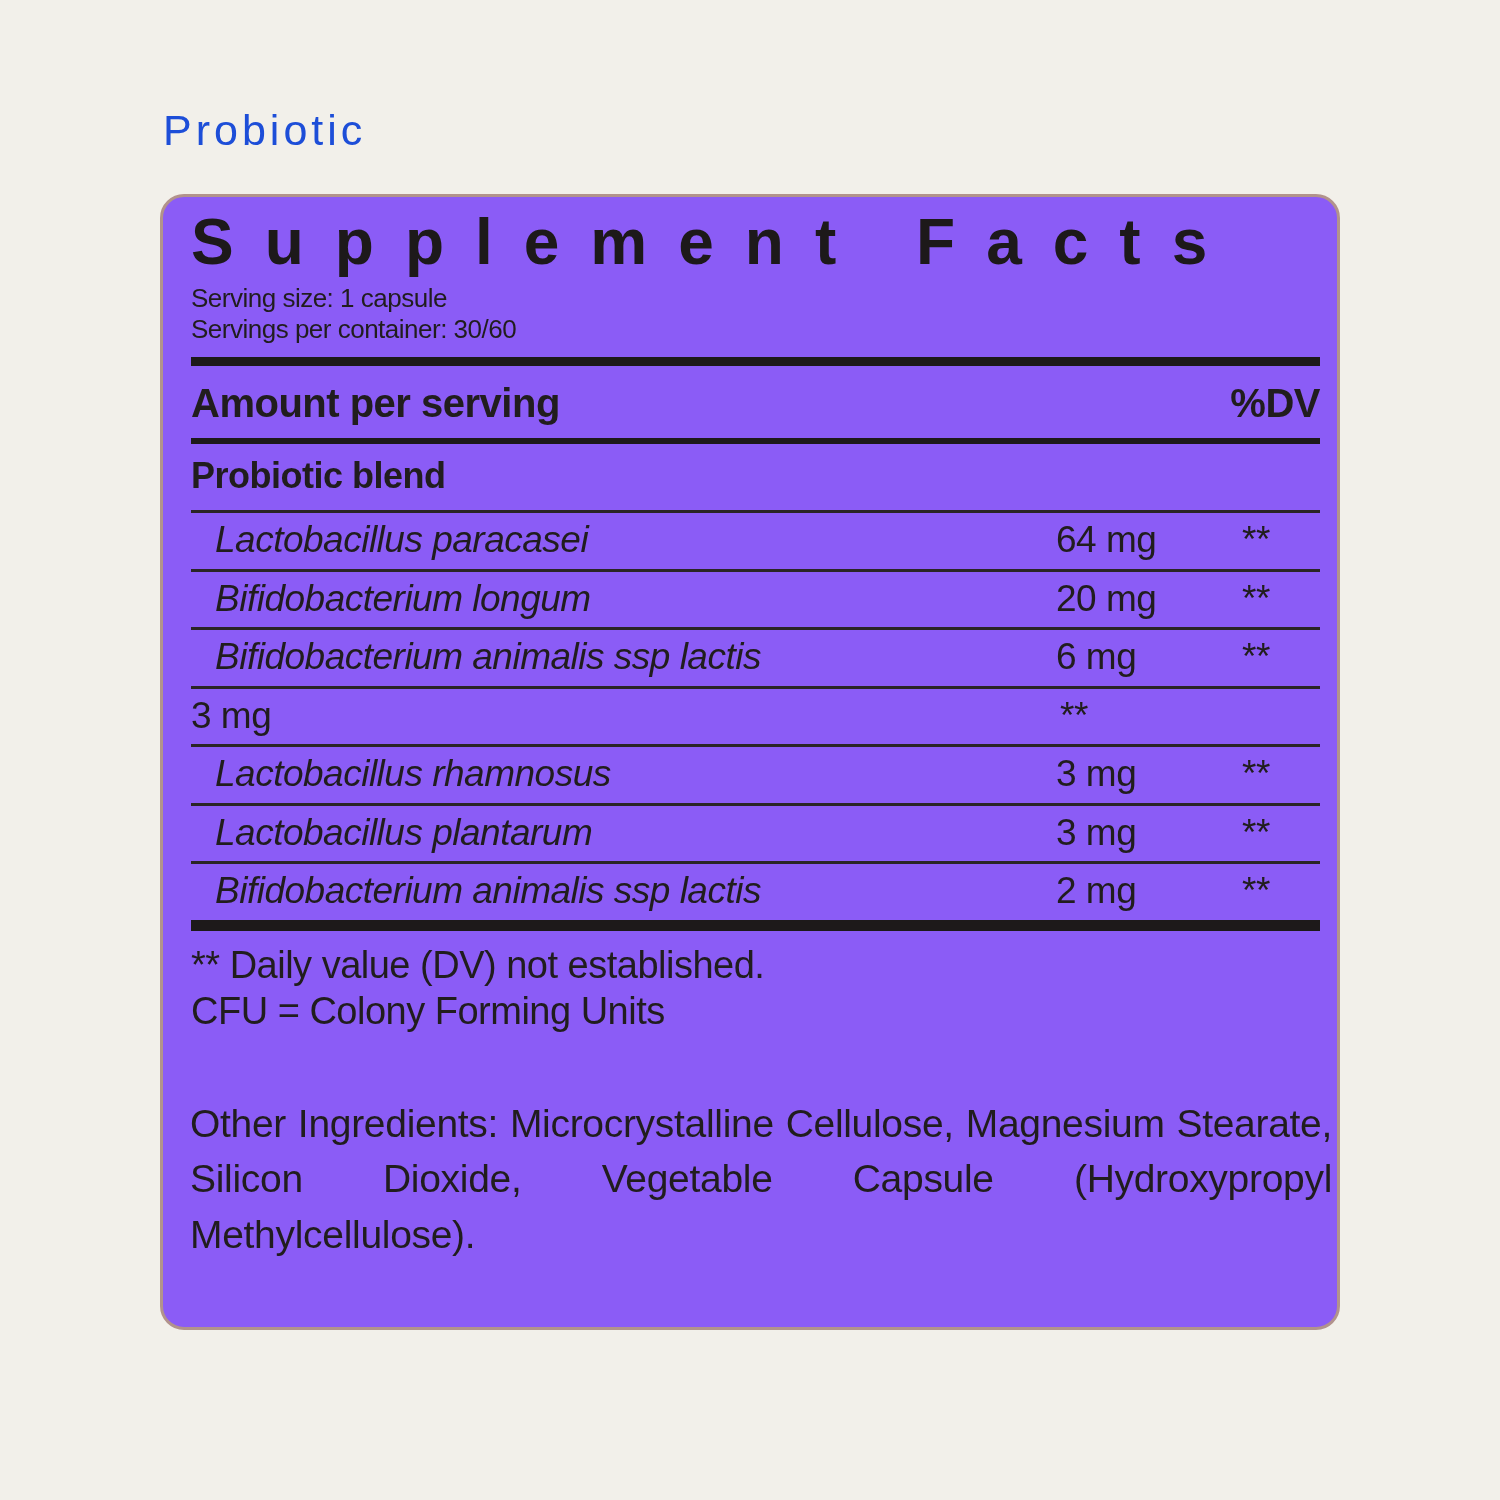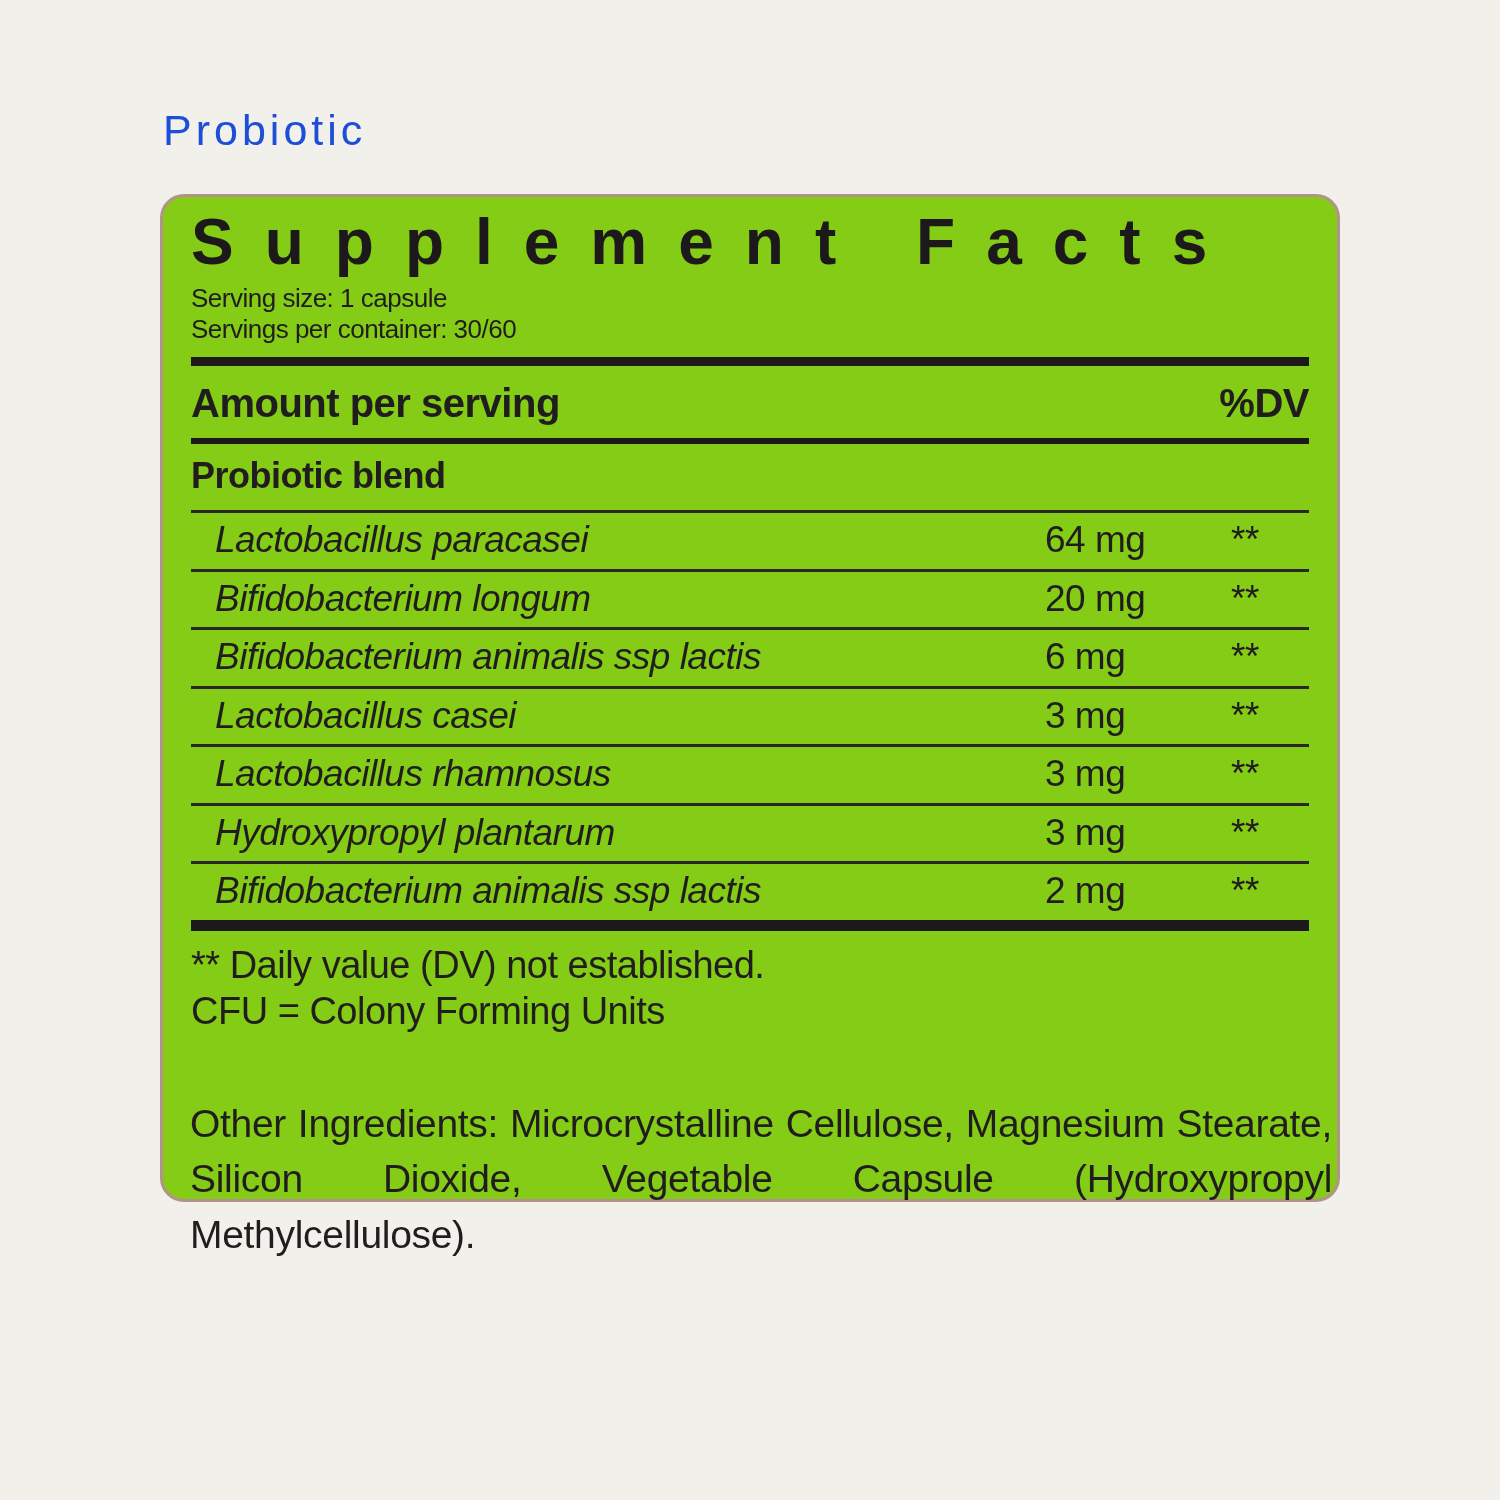--- a/index.html
+++ b/index.html
@@ -18,25 +18,25 @@
     left: 163px; top: 106px;
     font-size: 43px;
     font-weight: 400;
     letter-spacing: 4px;
     color: #1d4ed8;
   }
 
   .panel {
     position: absolute;
     left: 160px; top: 194px;
-    width: 1180px; height: 1008px;
-    background: #84cc16;
+    width: 1180px; height: 1136px;
+    background: #8b5cf6;
     border: 3px solid #b2938c;
     border-radius: 24px;
-    padding: 10px 28px 0 28px;
+    padding: 10px 17px 0 28px;
   }
 
   .sf-title {
     font-size: 64px;
     font-weight: 700;
     letter-spacing: 31px;
     white-space: nowrap;
     line-height: 1.1;
     color: #1d191a;
   }
@@ -147,35 +147,34 @@
     <div class="sep"></div>
 
     <div class="ingredient-row">
       <span class="ingredient-name">Bifidobacterium animalis ssp lactis</span>
       <span class="ingredient-amount">6 mg</span>
       <span class="ingredient-dv">**</span>
     </div>
     <div class="sep"></div>
 
     <div class="ingredient-row">
-      <span class="ingredient-name">Lactobacillus casei</span>
       <span class="ingredient-amount">3 mg</span>
       <span class="ingredient-dv">**</span>
     </div>
     <div class="sep"></div>
 
     <div class="ingredient-row">
       <span class="ingredient-name">Lactobacillus rhamnosus</span>
       <span class="ingredient-amount">3 mg</span>
       <span class="ingredient-dv">**</span>
     </div>
     <div class="sep"></div>
 
     <div class="ingredient-row">
-      <span class="ingredient-name">Hydroxypropyl plantarum</span>
+      <span class="ingredient-name">Lactobacillus plantarum</span>
       <span class="ingredient-amount">3 mg</span>
       <span class="ingredient-dv">**</span>
     </div>
     <div class="sep"></div>
 
     <div class="ingredient-row">
       <span class="ingredient-name">Bifidobacterium animalis ssp lactis</span>
       <span class="ingredient-amount">2 mg</span>
       <span class="ingredient-dv">**</span>
     </div>

